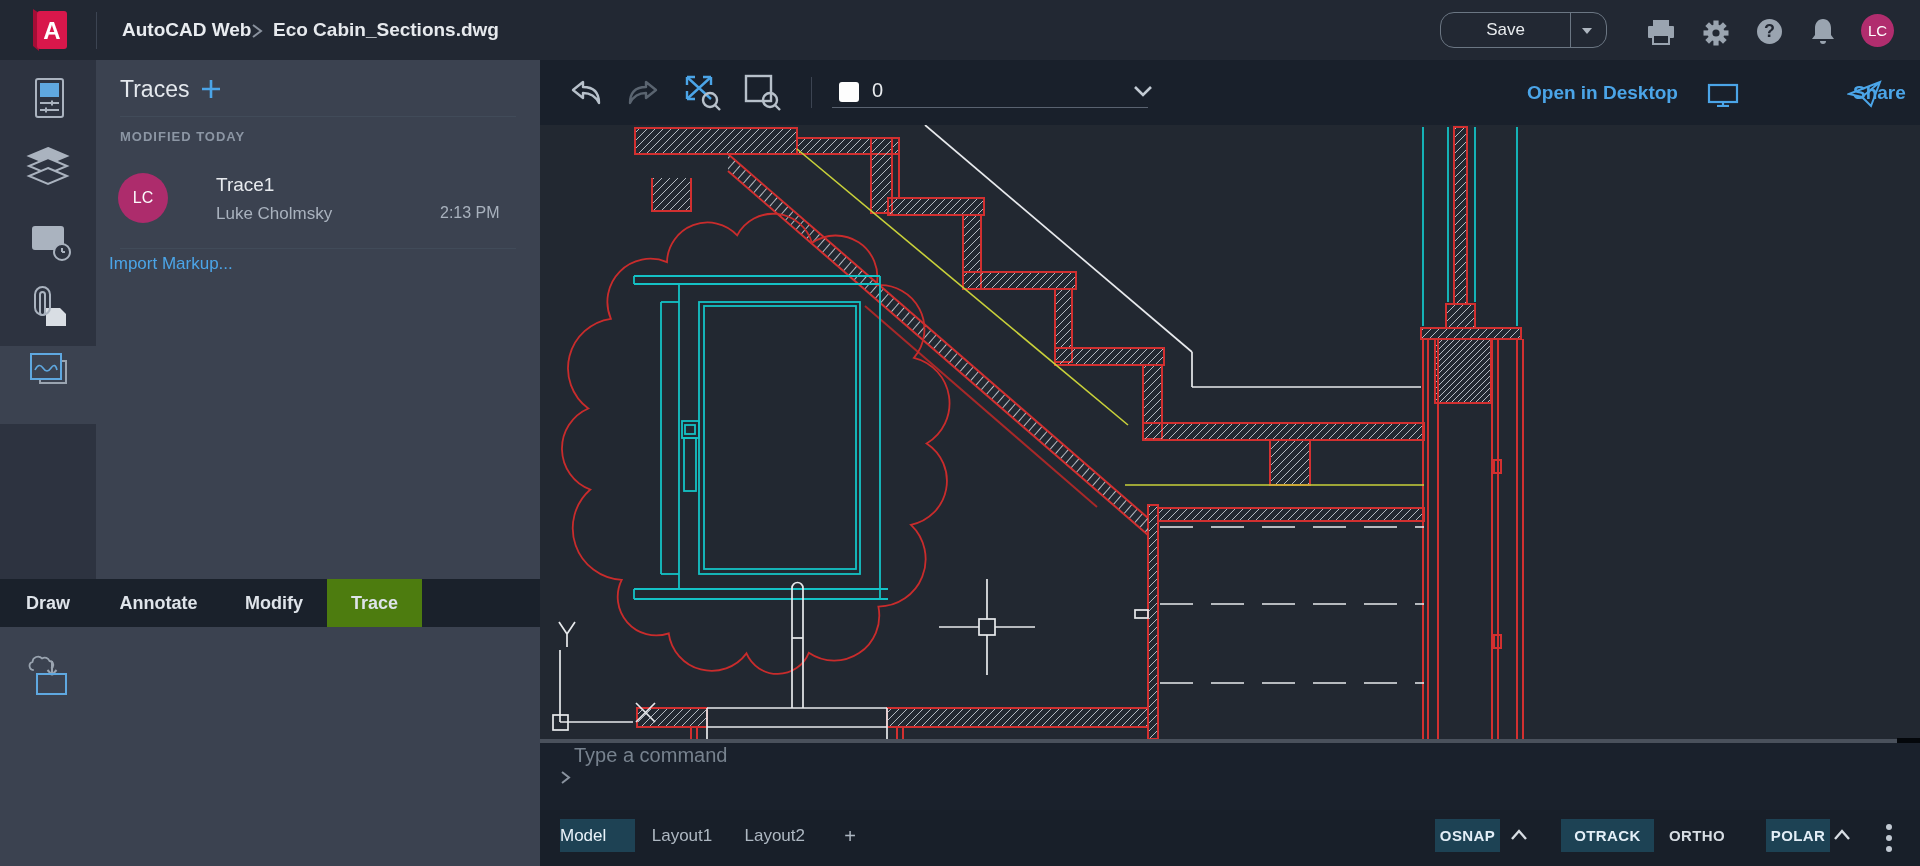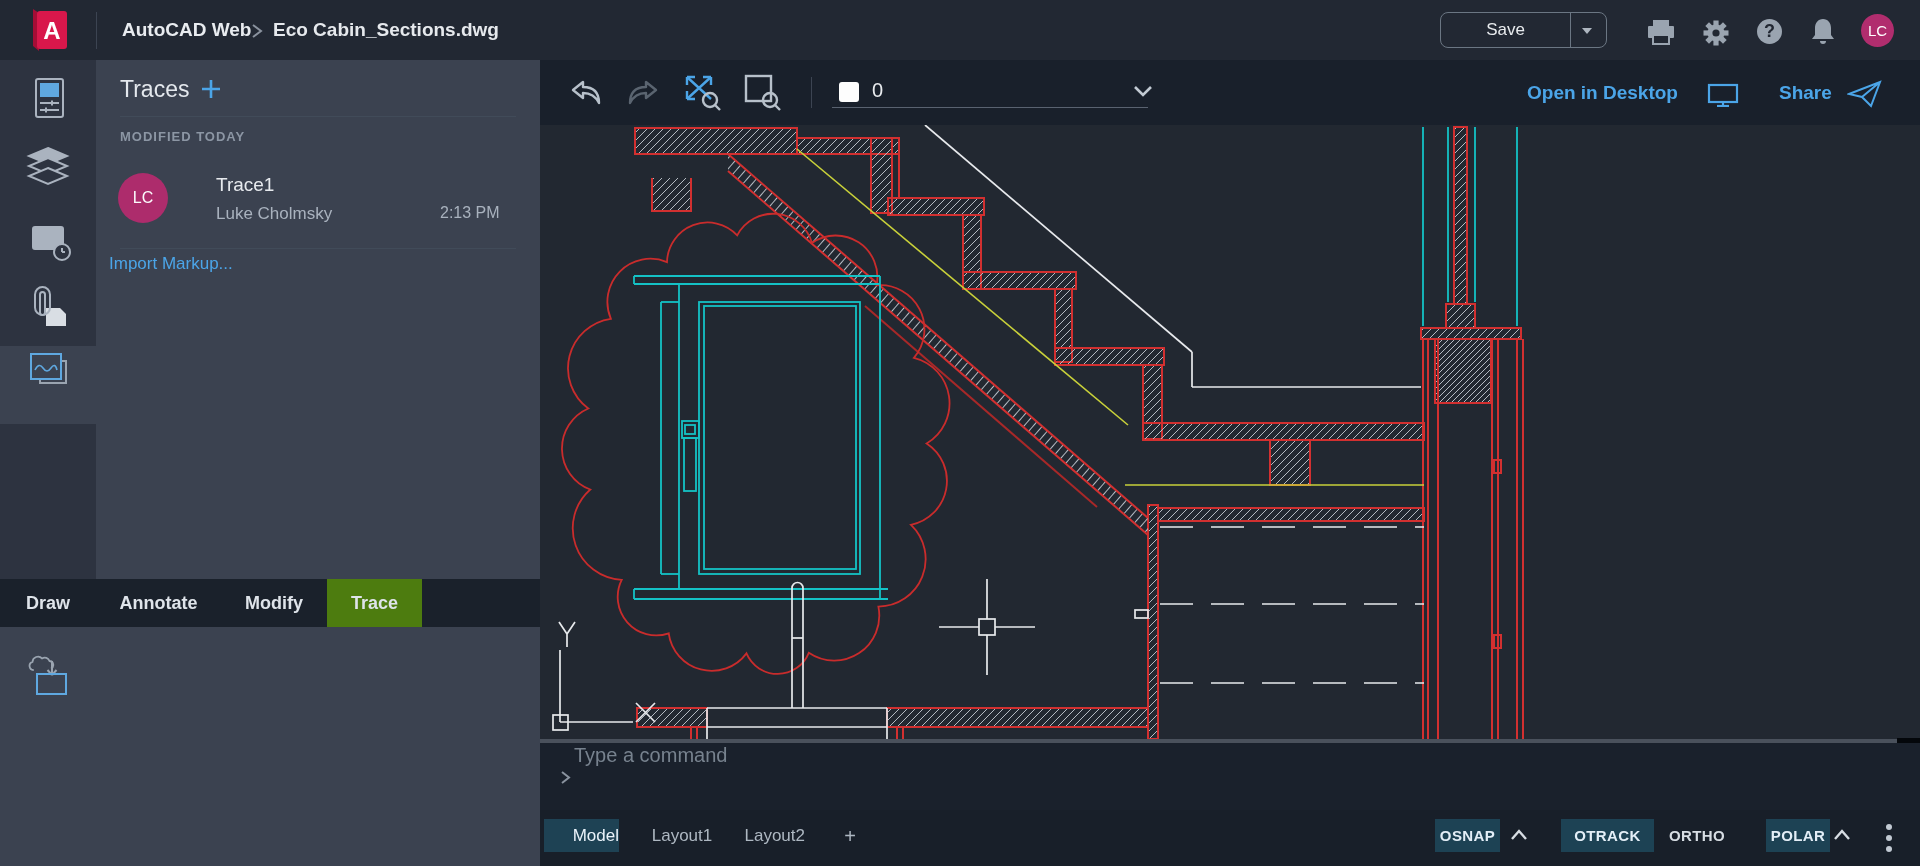--- a/index.html
+++ b/index.html
@@ -24,21 +24,21 @@
     <polygon points="4,0 10,4 10,42 4,37" fill="#a50d36"></polygon>
     <rect x="8" y="2" width="30" height="38" rx="3" fill="#d8174b"></rect>
     <text x="23" y="30" font-size="24" font-weight="bold" fill="#fff" text-anchor="middle" font-family="Liberation Sans">A</text>
   </svg>
   <div class="abs" style="left:96px;top:12px;width:1px;height:37px;background:#3c4452"></div>
   <div class="abs" style="left:122px;top:19px;font-size:19px;font-weight:bold;color:#e9ecf0">AutoCAD Web</div>
   <svg class="abs" style="left:250px;top:23px" width="14" height="16">
       <path d="M3,2 L11,8 L3,14" stroke="#8a929e" stroke-width="2" fill="none"></path>
     </svg>
   <div class="abs" style="left:273px;top:19px;font-size:19px;font-weight:bold;color:#e6e9ed">Eco Cabin_Sections.dwg</div>
-  <div class="abs" style="left:1440px;top:12px;width:167px;height:36px;border:1px solid #6b7683;border-radius:8px">
+  <div class="abs" style="left:1440px;top:12px;width:167px;height:36px;border:1px solid #6b7683;border-radius:14px">
     <div class="abs" style="left:0;top:0;width:129px;height:34px;line-height:34px;text-align:center;font-size:17px;color:#e8ebee">Save</div>
     <div class="abs" style="left:129px;top:0;width:1px;height:34px;background:#6b7683"></div>
     <div class="abs" style="left:141px;top:15px;width:0;height:0;border-left:5px solid transparent;border-right:5px solid transparent;border-top:6px solid #aeb6c0"></div>
   </div>
   <svg class="abs" style="left:1646px;top:20px" width="30" height="26" viewBox="0 0 30 26">
     <rect x="7" y="0" width="16" height="6" fill="#9aa4b0"></rect>
     <rect x="2" y="6" width="26" height="12" rx="1" fill="#9aa4b0"></rect>
     <rect x="7" y="15" width="16" height="9" fill="#222833" stroke="#9aa4b0" stroke-width="2"></rect>
   </svg>
   <svg class="abs" style="left:1702px;top:19px" width="28" height="28" viewBox="-14 -14 28 28">
@@ -162,21 +162,21 @@
   <svg class="abs" style="left:593px;top:24px" width="20" height="14">
       <path d="M2,3 L10,11 L18,3" stroke="#c2cad3" stroke-width="2.6" fill="none"></path>
     </svg>
   <div class="abs" style="left:292px;top:47px;width:316px;height:1px;background:#596270"></div>
   <div class="abs" style="left:987px;top:22px;font-size:19px;font-weight:bold;color:#4ba5e8">Open in Desktop</div>
   <svg class="abs" style="left:1167px;top:23px" width="32" height="24" viewBox="0 0 32 24" fill="none" stroke="#4ba5e8" stroke-width="2.2">
     <rect x="2" y="2" width="28" height="17"></rect>
     <line x1="16" y1="19" x2="16" y2="23"></line>
       <line x1="10" y1="23" x2="22" y2="23"></line>
   </svg>
-  <div class="abs" style="left:1239px;top:22px;font-size:19px;font-weight:bold;color:#4ba5e8">Share</div>
+  <div class="abs" style="left:1313px;top:22px;font-size:19px;font-weight:bold;color:#4ba5e8">Share</div>
   <svg class="abs" style="left:1307px;top:20px" width="36" height="28" viewBox="0 0 36 28" fill="none" stroke="#4ba5e8" stroke-width="2">
     <path d="M2,14 L33,2 L24,26 L15,17 Z M33,2 L15,17"></path>
   </svg>
 </div>
 
 <div class="abs" id="canvas">
   <svg class="abs" style="left:0;top:0" width="1380" height="617" viewBox="540 125 1380 617" fill="none">
     <defs>
       <pattern id="h8" width="8" height="8" patternUnits="userSpaceOnUse">
         <path d="M-1,9 L9,-1 M-1,1 L1,-1 M7,9 L9,7" stroke="#b5bbc3" stroke-width="1"></path>
@@ -298,21 +298,21 @@
 <div class="abs" style="left:540px;top:739px;width:1357px;height:4px;background:#4a515c"></div>
 <div class="abs" style="left:1897px;top:738px;width:23px;height:6px;background:#04070b"></div>
 <div class="abs" id="cmdbar">
   <svg class="abs" style="left:20px;top:27px" width="12" height="15">
       <path d="M2,2 L9,7.5 L2,13" stroke="#8a939f" stroke-width="2" fill="none"></path>
     </svg>
   <div class="abs" style="left:34px;top:1px;font-size:20px;color:#77828e">Type a command</div>
 </div>
 
 <div class="abs" id="bottombar">
-  <div class="abs" style="left:4px;top:9px;width:75px;height:33px;line-height:33px;background:#1e4254;color:#eaf3fa;font-size:17px;text-align:right">Model</div>
+  <div class="abs" style="left:20px;top:9px;width:75px;height:33px;line-height:33px;background:#1e4254;color:#eaf3fa;font-size:17px;text-align:left">Model</div>
   <div class="abs" style="left:108px;top:9px;width:68px;height:33px;line-height:33px;color:#aeb8c2;font-size:17px;text-align:center">Layout1</div>
   <div class="abs" style="left:195px;top:9px;width:70px;height:33px;line-height:33px;color:#aeb8c2;font-size:17px;text-align:right">Layout2</div>
   <div class="abs" style="left:302px;top:13px;width:16px;height:26px;line-height:26px;color:#aeb8c2;font-size:20px;text-align:center">+</div>
   <div class="statbtn" style="left:895px;width:65px">OSNAP</div>
   <svg class="abs" style="left:970px;top:18px" width="18" height="13">
       <path d="M2,11 L9,3 L16,11" stroke="#d7dde3" stroke-width="2.4" fill="none"></path>
     </svg>
   <div class="statbtn" style="left:1021px;width:93px">OTRACK</div>
   <div class="abs" style="left:1129px;top:9px;height:33px;line-height:33px;font-size:15px;font-weight:bold;color:#d7dde3;letter-spacing:0.4px">ORTHO</div>
   <div class="statbtn" style="left:1226px;width:64px">POLAR</div>

